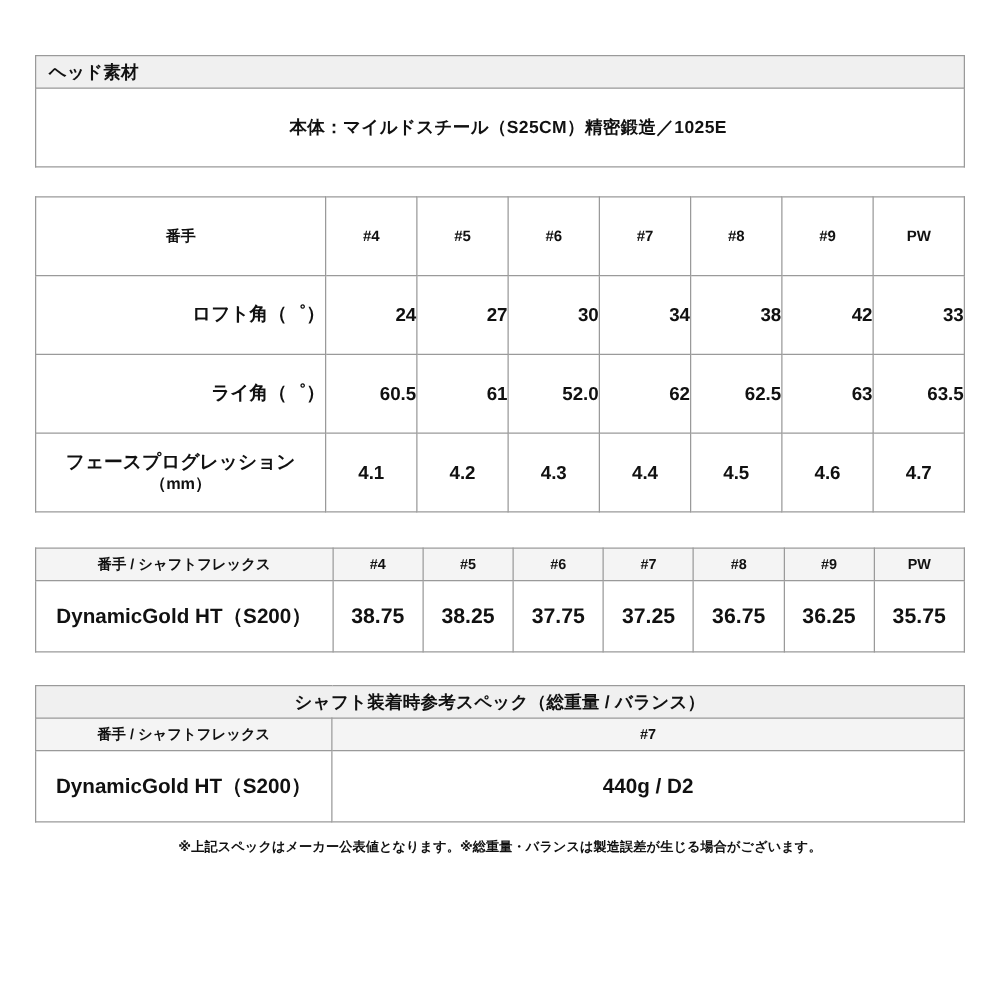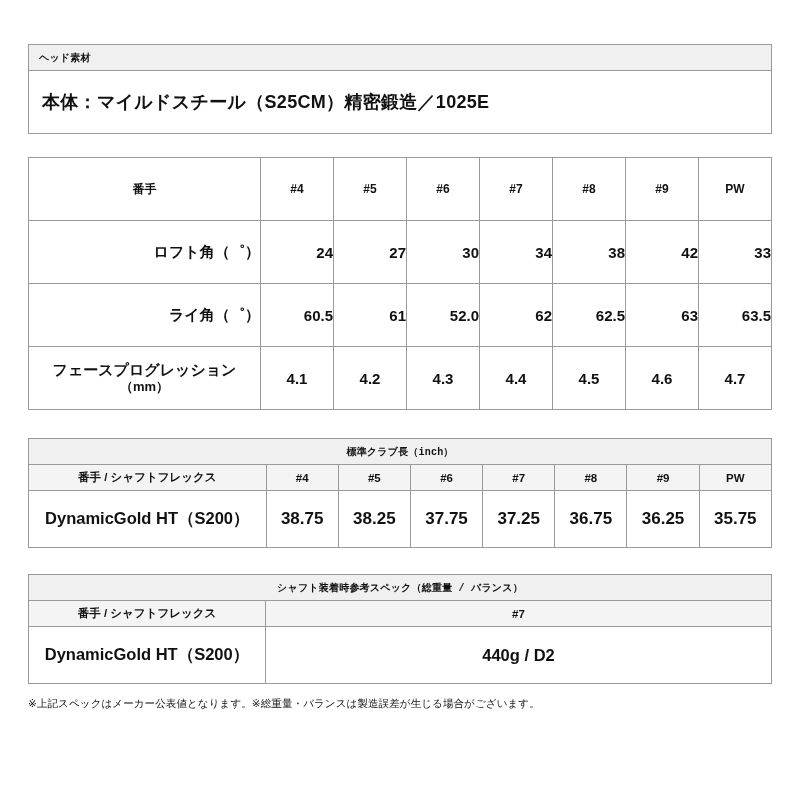--- a/index.html
+++ b/index.html
@@ -35,38 +35,37 @@
     text-align: center;
     vertical-align: middle;
     font-weight: bold;
     color: #111111;
     padding: 0;
   }
 
   
   .band {
     background: #f0f0f0;
-    font-size: 10px;
+    font-size: 14px;
     font-weight: bold;
     height: 25px;
     letter-spacing: 0.2px;
-    font-family: Liberation Mono, monospace;
   }
   .band-left {
     text-align: left !important;
     padding-left: 10px !important;
   }
 
   
   .t-material { margin-bottom: 23px; }
   .t-material .material-value {
     height: 62px;
-    text-align: left;
+    text-align: center;
     padding-left: 13px !important;
-    font-size: 18px;
+    font-size: 14px;
     letter-spacing: 0.3px;
   }
 
   
   .t-headspec { margin-bottom: 28px; }
   .t-headspec .col-label { width: 232px; }
   .t-headspec .col-num { width: 73px; }
   .t-headspec .row-head td { height: 62px; font-size: 12px; }
   .t-headspec .row-data td { height: 62px; font-size: 15px; text-align: right; }
   .t-headspec .row-fp td { height: 62px; font-size: 15px; }
@@ -96,23 +95,23 @@
     height: 25px;
     font-size: 11.5px;
   }
   .t-shaft .row-val td {
     height: 56px;
     font-size: 16.5px;
   }
 
   .footnote {
     margin-top: 13px;
-    text-align: left;
+    text-align: center;
     font-size: 10.5px;
-    font-weight: normal;
+    font-weight: bold;
     color: #111111;
     letter-spacing: 0.1px;
   }
 </style>
 </head>
 <body>
 
 <div class="page">
 
   <table class="spec t-material">
@@ -189,23 +188,20 @@
       <col class="col-label">
       <col class="col-num">
         <col class="col-num">
         <col class="col-num">
         <col class="col-num">
       <col class="col-num">
         <col class="col-num">
         <col class="col-num">
     </colgroup>
     <tbody>
-        <tr>
-      <td class="band" colspan="8">標準クラブ長（inch）</td>
-    </tr>
     <tr class="subhead">
       <td>番手 / シャフトフレックス</td>
       <td>#4</td>
       <td>#5</td>
       <td>#6</td>
       <td>#7</td>
       <td>#8</td>
       <td>#9</td>
       <td>PW</td>
     </tr>

